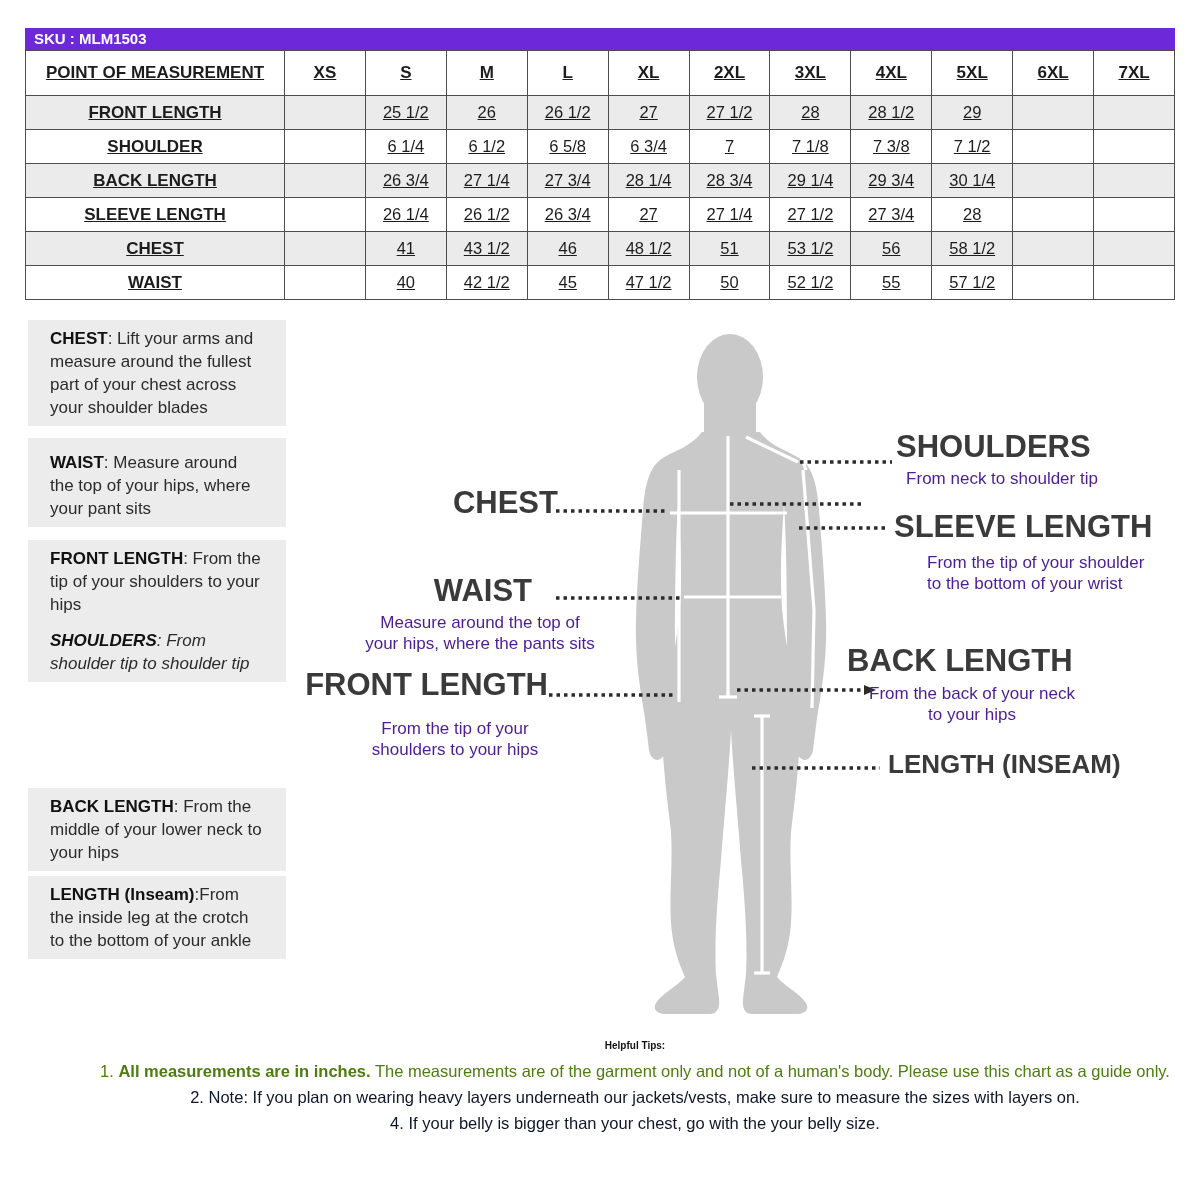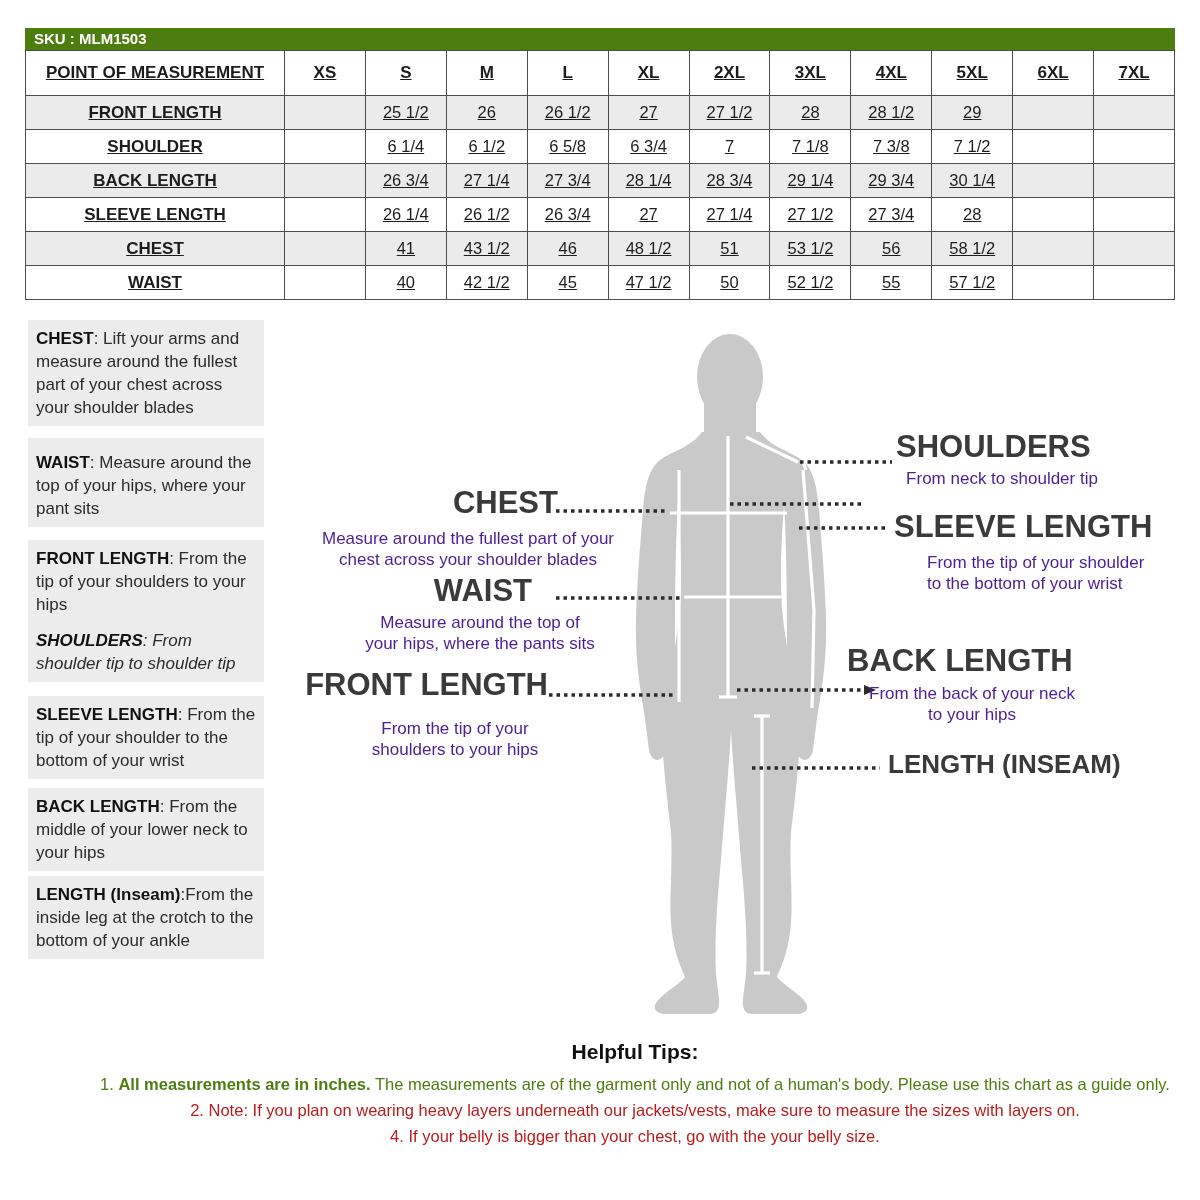--- a/index.html
+++ b/index.html
@@ -1,35 +1,35 @@
 <!DOCTYPE html>
 <html><head>
 <meta charset="utf-8">
 <style>
   html,body{margin:0;padding:0;background:#fff;}
   .page{position:relative;width:1200px;height:1200px;background:#fff;
         font-family:"Liberation Sans", sans-serif;color:#1c1c1c;overflow:hidden;}
 
   
   .sku-bar{position:absolute;left:25px;top:28px;width:1150px;height:22px;
-           background:#4d7c0f;color:#fff;font-weight:bold;font-size:15px;
+           background:#6d28d9;color:#fff;font-weight:bold;font-size:15px;
            line-height:22px;padding-left:9px;box-sizing:border-box;}
   .size-table{position:absolute;left:25px;top:50px;width:1150px;
               border-collapse:collapse;table-layout:fixed;font-size:16.5px;text-decoration:underline;}
   .size-table th,.size-table td{border:1.5px solid #4d4d4d;text-align:center;
               padding:0;height:33px;background:#fff;font-weight:normal;color:#1c1c1c;}
   .size-table thead th{height:44px;font-weight:bold;font-size:17px;}
   .size-table th.pom{width:258px;}
   .size-table tbody th{font-weight:bold;font-size:17px;}
   .size-table tbody tr:nth-child(odd) th,
   .size-table tbody tr:nth-child(odd) td{background:#ebebeb;}
 
   
-  .lblock{position:absolute;left:28px;width:236px;background:#ececec;
-          font-size:17px;line-height:23px;padding:7px 8px;box-sizing:border-box;
+  .lblock{position:absolute;left:28px;width:258px;background:#ececec;
+          font-size:17px;line-height:23px;padding:7px 22px;box-sizing:border-box;
           color:#2b2b2b;overflow:hidden;}
   .lblock b{color:#111;}
   #lb0{top:320px;min-height:92px;}
   #lb1{top:438px;min-height:66px;padding-top:13px;}
   #lb2{top:540px;min-height:54px;}
   #lb3{top:622px;min-height:52px;font-style:italic;}
   #lb4{top:696px;min-height:72px;}
   #lb5{top:788px;min-height:70px;}
   #lb6{top:876px;min-height:76px;}
 
@@ -52,23 +52,23 @@
   #dg-sleeve-title{left:894px;top:190px;}
   #dg-sleeve-desc{left:927px;top:232px;width:230px;}
   #dg-back-title{left:847px;top:324px;}
   #dg-back-desc{left:852px;top:363px;width:240px;}
   #dg-inseam-title{left:888px;top:430px;font-size:26px;line-height:28px;}
   #dg-inseam-desc{left:889px;top:459px;width:240px;font-size:14.5px;
                   font-weight:bold;line-height:19px;}
 
   
   .tips{position:absolute;left:70px;top:1040px;width:1130px;text-align:center;}
-  .tips-heading{font-weight:bold;font-size:21px;margin-bottom:10px;color:#111;}
+  .tips-heading{font-weight:bold;font-size:10px;margin-bottom:10px;color:#111;}
   .tip-row{font-size:16.5px;line-height:20px;margin-bottom:6px;color:#4d7c0f;}
-  .tip-row.blue{color:#b91c1c;}
+  .tip-row.blue{color:#0f172a;}
 </style>
 </head>
 <body>
 
 <div class="page">
 
   <div class="sku-bar">SKU : MLM1503</div>
   <table class="size-table">
     <thead>
       <tr>
@@ -171,21 +171,20 @@
           <td></td>
           <td></td>
         </tr>
       </tbody>
   </table>
 
   <div class="lblock" id="lb0"><b>CHEST</b><span>: Lift your arms  and measure around the fullest part of your chest across your shoulder blades</span></div>
   <div class="lblock" id="lb1"><b>WAIST</b><span>:  Measure around the top of your hips, where your pant sits</span></div>
   <div class="lblock" id="lb2"><b>FRONT LENGTH</b><span>: From the tip of your shoulders to your hips</span></div>
   <div class="lblock" id="lb3"><b>SHOULDERS</b><span>: From shoulder tip to shoulder tip</span></div>
-  <div class="lblock" id="lb4"><b>SLEEVE LENGTH</b><span>: From the tip of your shoulder to the bottom of your wrist</span></div>
   <div class="lblock" id="lb5"><b>BACK LENGTH</b><span>: From the middle of your lower neck to your hips</span></div>
   <div class="lblock" id="lb6"><b>LENGTH (Inseam)</b><span>:From the inside leg at the crotch to the bottom of your ankle</span></div>
 
   <div class="diagram">
     <svg width="1200" height="720" viewBox="0 0 1200 720">
 
       <g fill="#c9c9c9">
         <ellipse cx="730" cy="57" rx="33" ry="43"></ellipse>
         <rect x="704" y="82" width="52" height="38"></rect>
         <path d="M 702,112
@@ -230,22 +229,20 @@
         <line x1="549" y1="375" x2="674" y2="375"></line>
         <line x1="800" y1="142" x2="892" y2="142"></line>
         <line x1="799" y1="208" x2="889" y2="208"></line>
         <line x1="737" y1="370" x2="862" y2="370"></line>
         <line x1="752" y1="448" x2="880" y2="448"></line>
       </g>
       <polygon points="864,365 876,370 864,375" fill="#2b2b2b"></polygon>
     </svg>
 
     <div class="dg-title ta-r" id="dg-chest-title">CHEST</div>
-    <div class="dg-desc ta-c" id="dg-chest-desc">Measure around the fullest part of your
-chest across your shoulder blades</div>
 
     <div class="dg-title ta-r" id="dg-waist-title">WAIST</div>
     <div class="dg-desc ta-c" id="dg-waist-desc">Measure around the top of
 your hips, where the pants sits</div>
 
     <div class="dg-title ta-r" id="dg-front-title">FRONT LENGTH</div>
     <div class="dg-desc ta-c" id="dg-front-desc">From the tip of your
 shoulders to your hips</div>
 
     <div class="dg-title" id="dg-shoulders-title">SHOULDERS</div>

